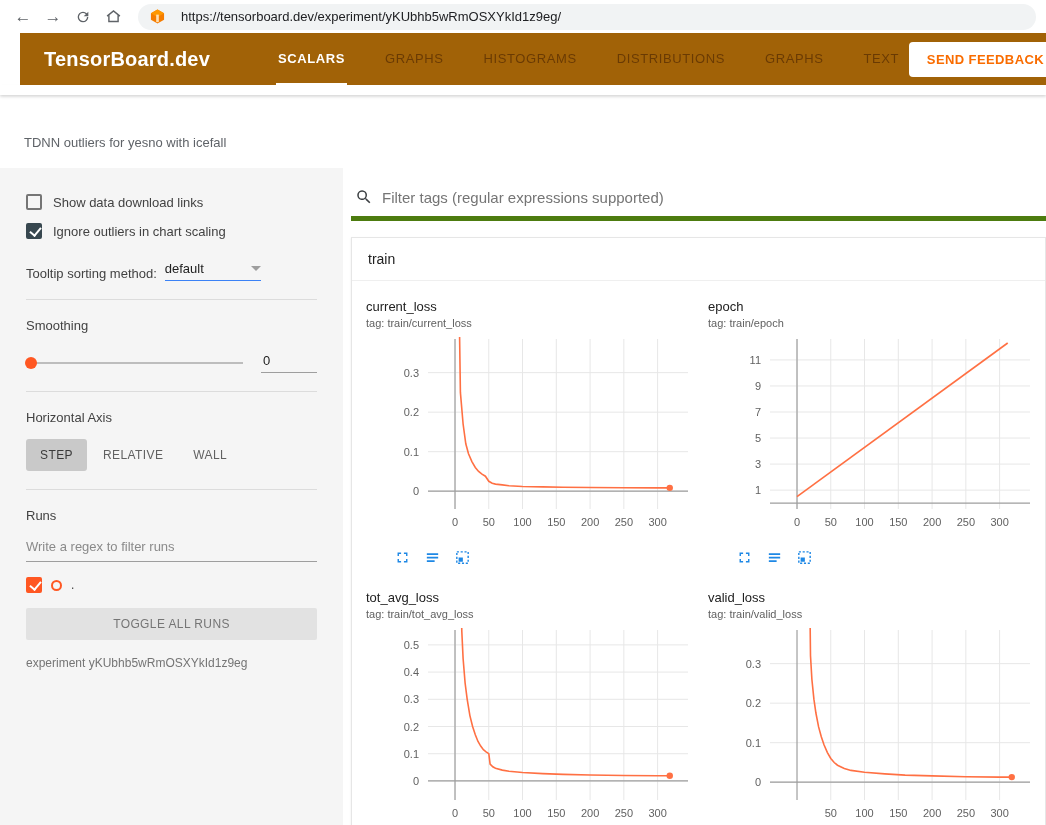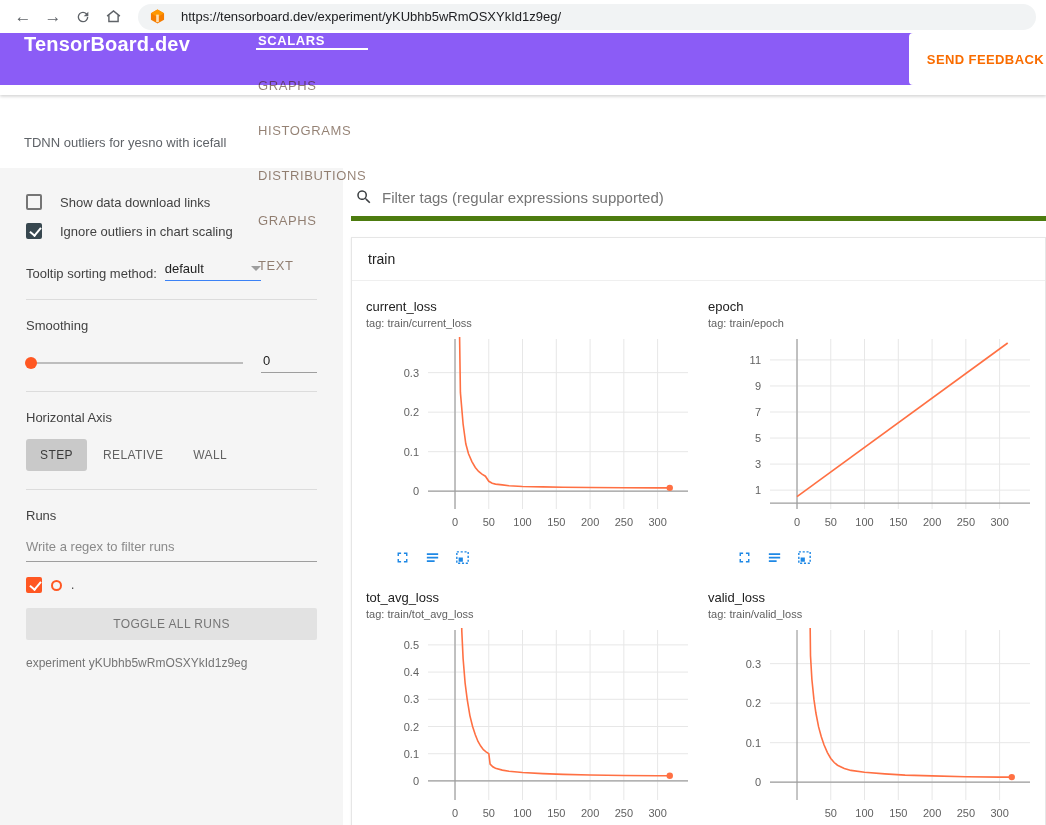--- a/index.html
+++ b/index.html
@@ -10,44 +10,44 @@
   
   .browser-bar { height:33px; flex:0 0 33px; display:flex; align-items:center;
     padding:0 10px; gap:4px; background:#fff; }
   .nav-btn { width:26px; height:26px; display:flex; align-items:center; justify-content:center;
     color:#5f6368; font-size:17px; border-radius:50%; }
   .url-pill { flex:1; height:26px; margin-left:8px; background:#f1f3f4; border-radius:14px;
     display:flex; align-items:center; padding:0 12px; gap:8px; }
   .url-text { font-size:13px; color:#202124; white-space:nowrap; overflow:hidden;margin-left:8px; }
 
   
-  .app-header { height:52px; flex:0 0 52px; background:#8b5cf6; display:flex;
-    padding:0 0 0 24px; position:relative; z-index:3; }
+  .app-header { height:52px; flex:0 0 52px; background:#a16207; display:flex;
+    align-items:center; padding:0 0 0 24px; position:relative; z-index:3;margin-left:20px; }
   .brand { color:#fff; font-size:20px; font-weight:bold; letter-spacing:.2px; white-space:nowrap; }
-  .tabs { display:flex; gap:28px; height:100%; margin-left:66px;flex-direction:column; }
+  .tabs { display:flex; gap:36px; height:100%; margin-left:66px; }
   .tab { display:flex; align-items:center; font-size:13px; letter-spacing:.6px;
     color:rgba(60,25,0,.55); border-bottom:2px solid transparent; padding:0 2px; cursor:pointer; white-space:nowrap; }
   .tab.active { color:#fff; border-bottom-color:#fff; font-weight:bold; }
   .feedback-btn { margin-left:auto; margin-right:-16px; background:#fff; color:#f96c00;
     font-size:13px; font-weight:bold; letter-spacing:.4px; padding:10px 18px; border:none;
     border-radius:4px; white-space:nowrap; }
   .sub-strip { height:10px; flex:0 0 10px; background:#fff;
     box-shadow:0 1.5px 3px rgba(0,0,0,.18); position:relative; z-index:2; }
 
   
   .desc { padding:40px 24px 18px; font-size:13px; color:#5f6368; background:#fff; }
 
   
   .main-row { flex:1 1 auto; display:flex; overflow:hidden; }
   .sidebar { width:343px; flex:0 0 343px; background:#f5f5f5; padding:26px 26px 0; 
     font-size:13px; color:#424242; overflow:hidden; }
   .content { flex:1; background:#fff; padding:14px 0 0 8px; overflow:hidden; }
 
   
-  .check-row { display:flex; align-items:center; gap:18px; margin-bottom:13px; }
+  .check-row { display:flex; align-items:center; gap:11px; margin-bottom:13px; }
   .cb { position:relative; width:16px; height:16px; border:2px solid #757575; border-radius:2px;
     flex:0 0 16px; cursor:pointer; }
   .cb.checked { background:#37474f; border-color:#37474f; }
   .cb.checked::after { content:""; position:absolute; left:3.5px; top:-0.5px; width:5px; height:9px;
     border:solid #fff; border-width:0 2px 2px 0; transform:rotate(40deg); }
   .cb.run.checked { background:#ff5722; border-color:#ff5722; }
   .tooltip-row { display:flex; align-items:flex-end; margin:22px 0 6px; }
   .tooltip-value { display:inline-flex; align-items:center; justify-content:space-between;
     width:96px; margin-left:8px; border-bottom:1px solid #3b82f6; padding-bottom:4px;
     color:#212121; cursor:pointer; }

